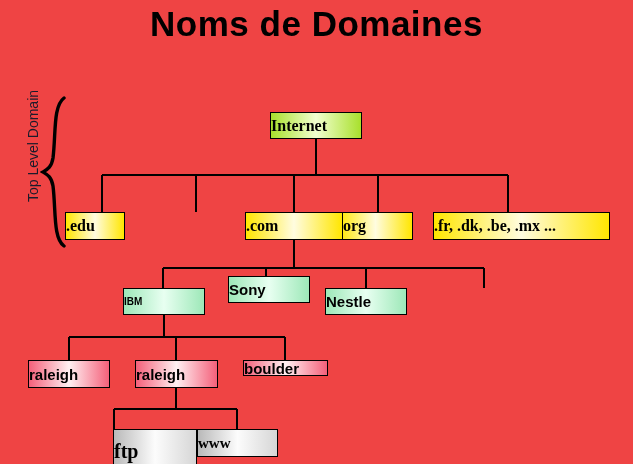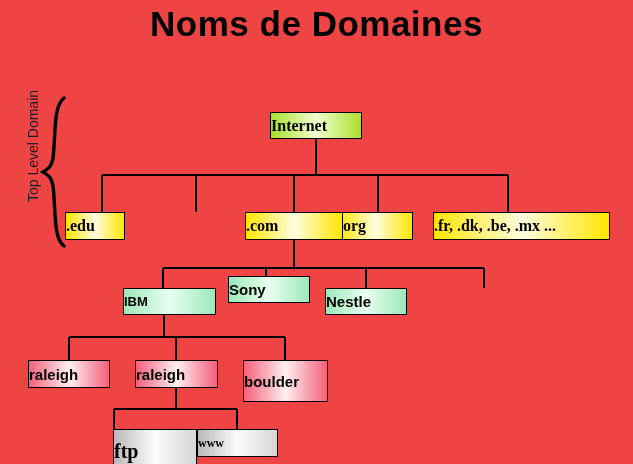--- a/index.html
+++ b/index.html
@@ -117,40 +117,40 @@
   <div class="node c-yellow" style="left:338px; top:212px; width:75px; height:28px; font-size:16px;">
     <span>.org</span>
   </div>
   <div class="node c-yellow" style="left:245px; top:212px; width:98px; height:28px; font-size:16px;">
     <span>.com</span>
   </div>
   <div class="node c-yellow" style="left:433px; top:212px; width:177px; height:28px; font-size:16px;">
     <span>.fr, .dk, .be, .mx ...</span>
   </div>
 
-  <div class="node sans c-mint" style="left:123px; top:288px; width:93px; height:27px; font-size:13px;">
+  <div class="node sans c-mint" style="left:123px; top:288px; width:82px; height:27px; font-size:10px;">
     <span>IBM</span>
   </div>
   <div class="node sans c-mint" style="left:228px; top:276px; width:82px; height:27px; font-size:15px;">
     <span>Sony</span>
   </div>
   <div class="node sans c-mint" style="left:325px; top:288px; width:82px; height:27px; font-size:15px;">
     <span>Nestle</span>
   </div>
 
   <div class="node sans c-pink" style="left:28px; top:360px; width:82px; height:28px; font-size:15px;">
     <span>raleigh</span>
   </div>
   <div class="node sans c-pink" style="left:135px; top:360px; width:83px; height:28px; font-size:15px;">
     <span>raleigh</span>
   </div>
-  <div class="node sans c-pink" style="left:243px; top:360px; width:85px; height:42px; font-size:15px;">
+  <div class="node sans c-pink" style="left:243px; top:360px; width:85px; height:16px; font-size:15px;">
     <span>boulder</span>
   </div>
 
   <div class="node c-gray" style="left:73px; top:429px; width:84px; height:44px; font-size:20px;margin-left:40px;">
     <span>ftp</span>
   </div>
-  <div class="node c-gray" style="left:197px; top:429px; width:81px; height:28px; font-size:12px;">
+  <div class="node c-gray" style="left:197px; top:429px; width:81px; height:28px; font-size:15px;">
     <span>www</span>
   </div>
 
 </div>
 
 </body></html>

